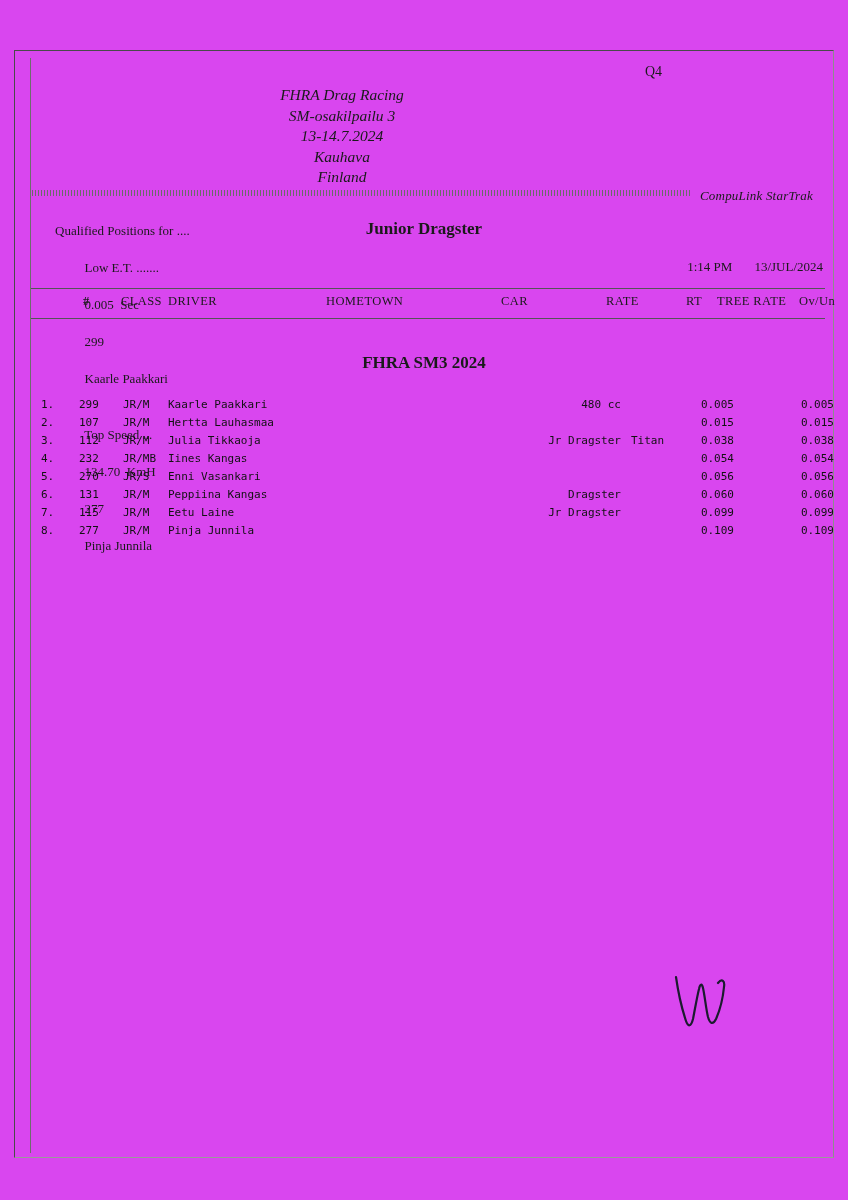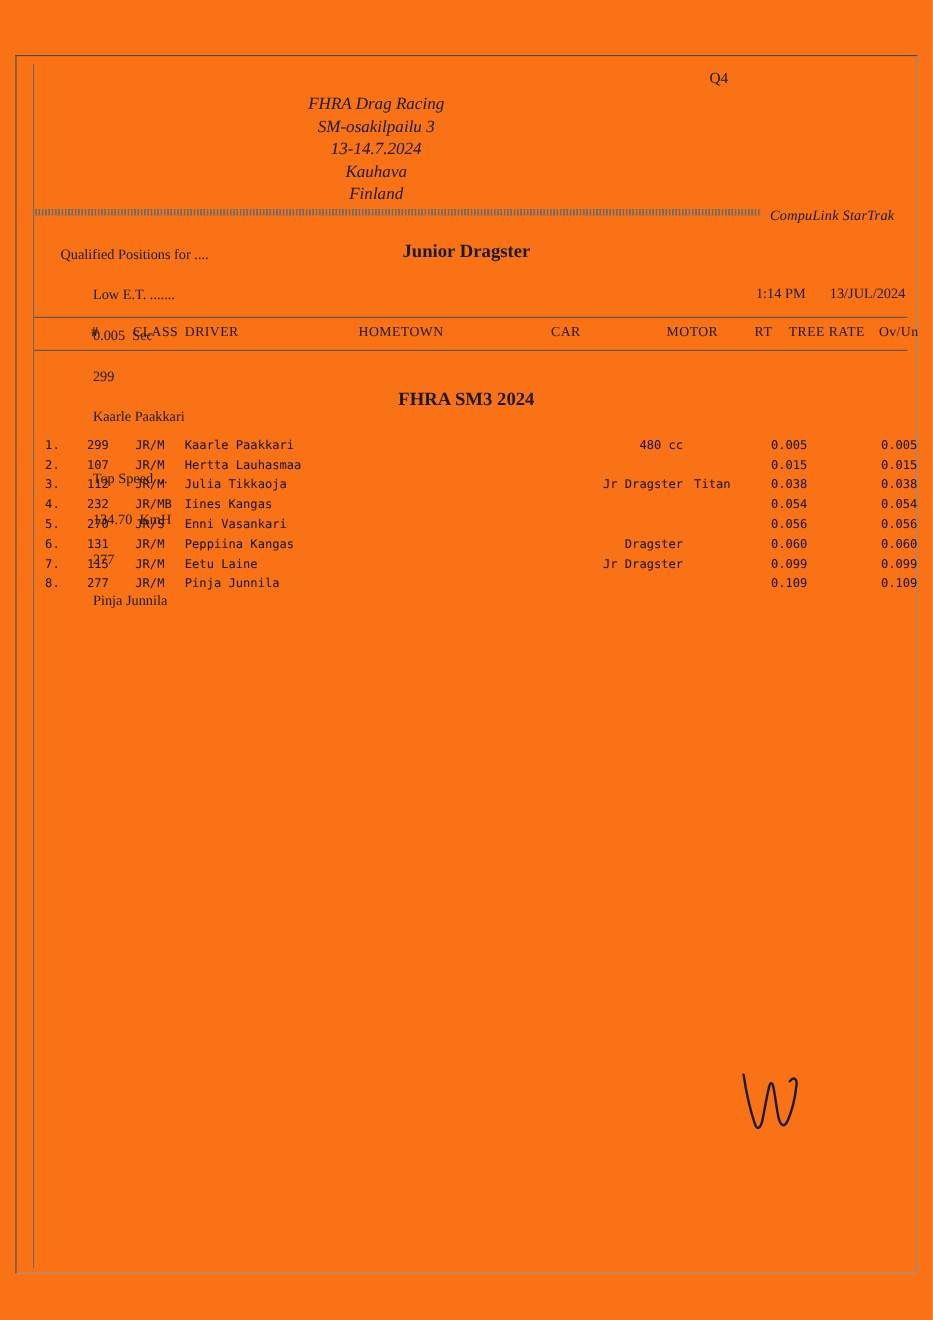--- a/index.html
+++ b/index.html
@@ -14,21 +14,21 @@
     font-family: "Liberation Serif", serif;
     color: #1a1a1a;
     overflow: hidden;
   }
 
   .page {
     position: absolute;
     left: 0; top: 0;
     width: 848px;
     height: 1200px;
-    background: #f97316;
+    background: #d946ef;
   }
 
   
   .sheet-border-outer {
     position: absolute;
     left: 14px;
     top: 50px;
     width: 820px;
     height: 1108px;
     border-left: 1.5px solid #4a4a4a;
@@ -278,21 +278,21 @@
     <span class="tm">1:14 PM</span><span>13/JUL/2024</span>
   </div>
 
   <div class="rule-thin-top"></div>
   <div class="col-headers">
     <span class="ch-num">#</span>
     <span class="ch-class">CLASS</span>
     <span class="ch-driver">DRIVER</span>
     <span class="ch-hometown">HOMETOWN</span>
     <span class="ch-car">CAR</span>
-    <span class="ch-motor">MOTOR</span>
+    <span class="ch-motor">RATE</span>
     <span class="ch-rt">RT</span>
     <span class="ch-tree">TREE RATE</span>
     <span class="ch-ovun">Ov/Un</span>
   </div>
   <div class="rule-thin-bottom"></div>
 
   <div class="section-title">FHRA SM3 2024</div>
 
   <div class="results" id="results-body">
       <div class="row">

